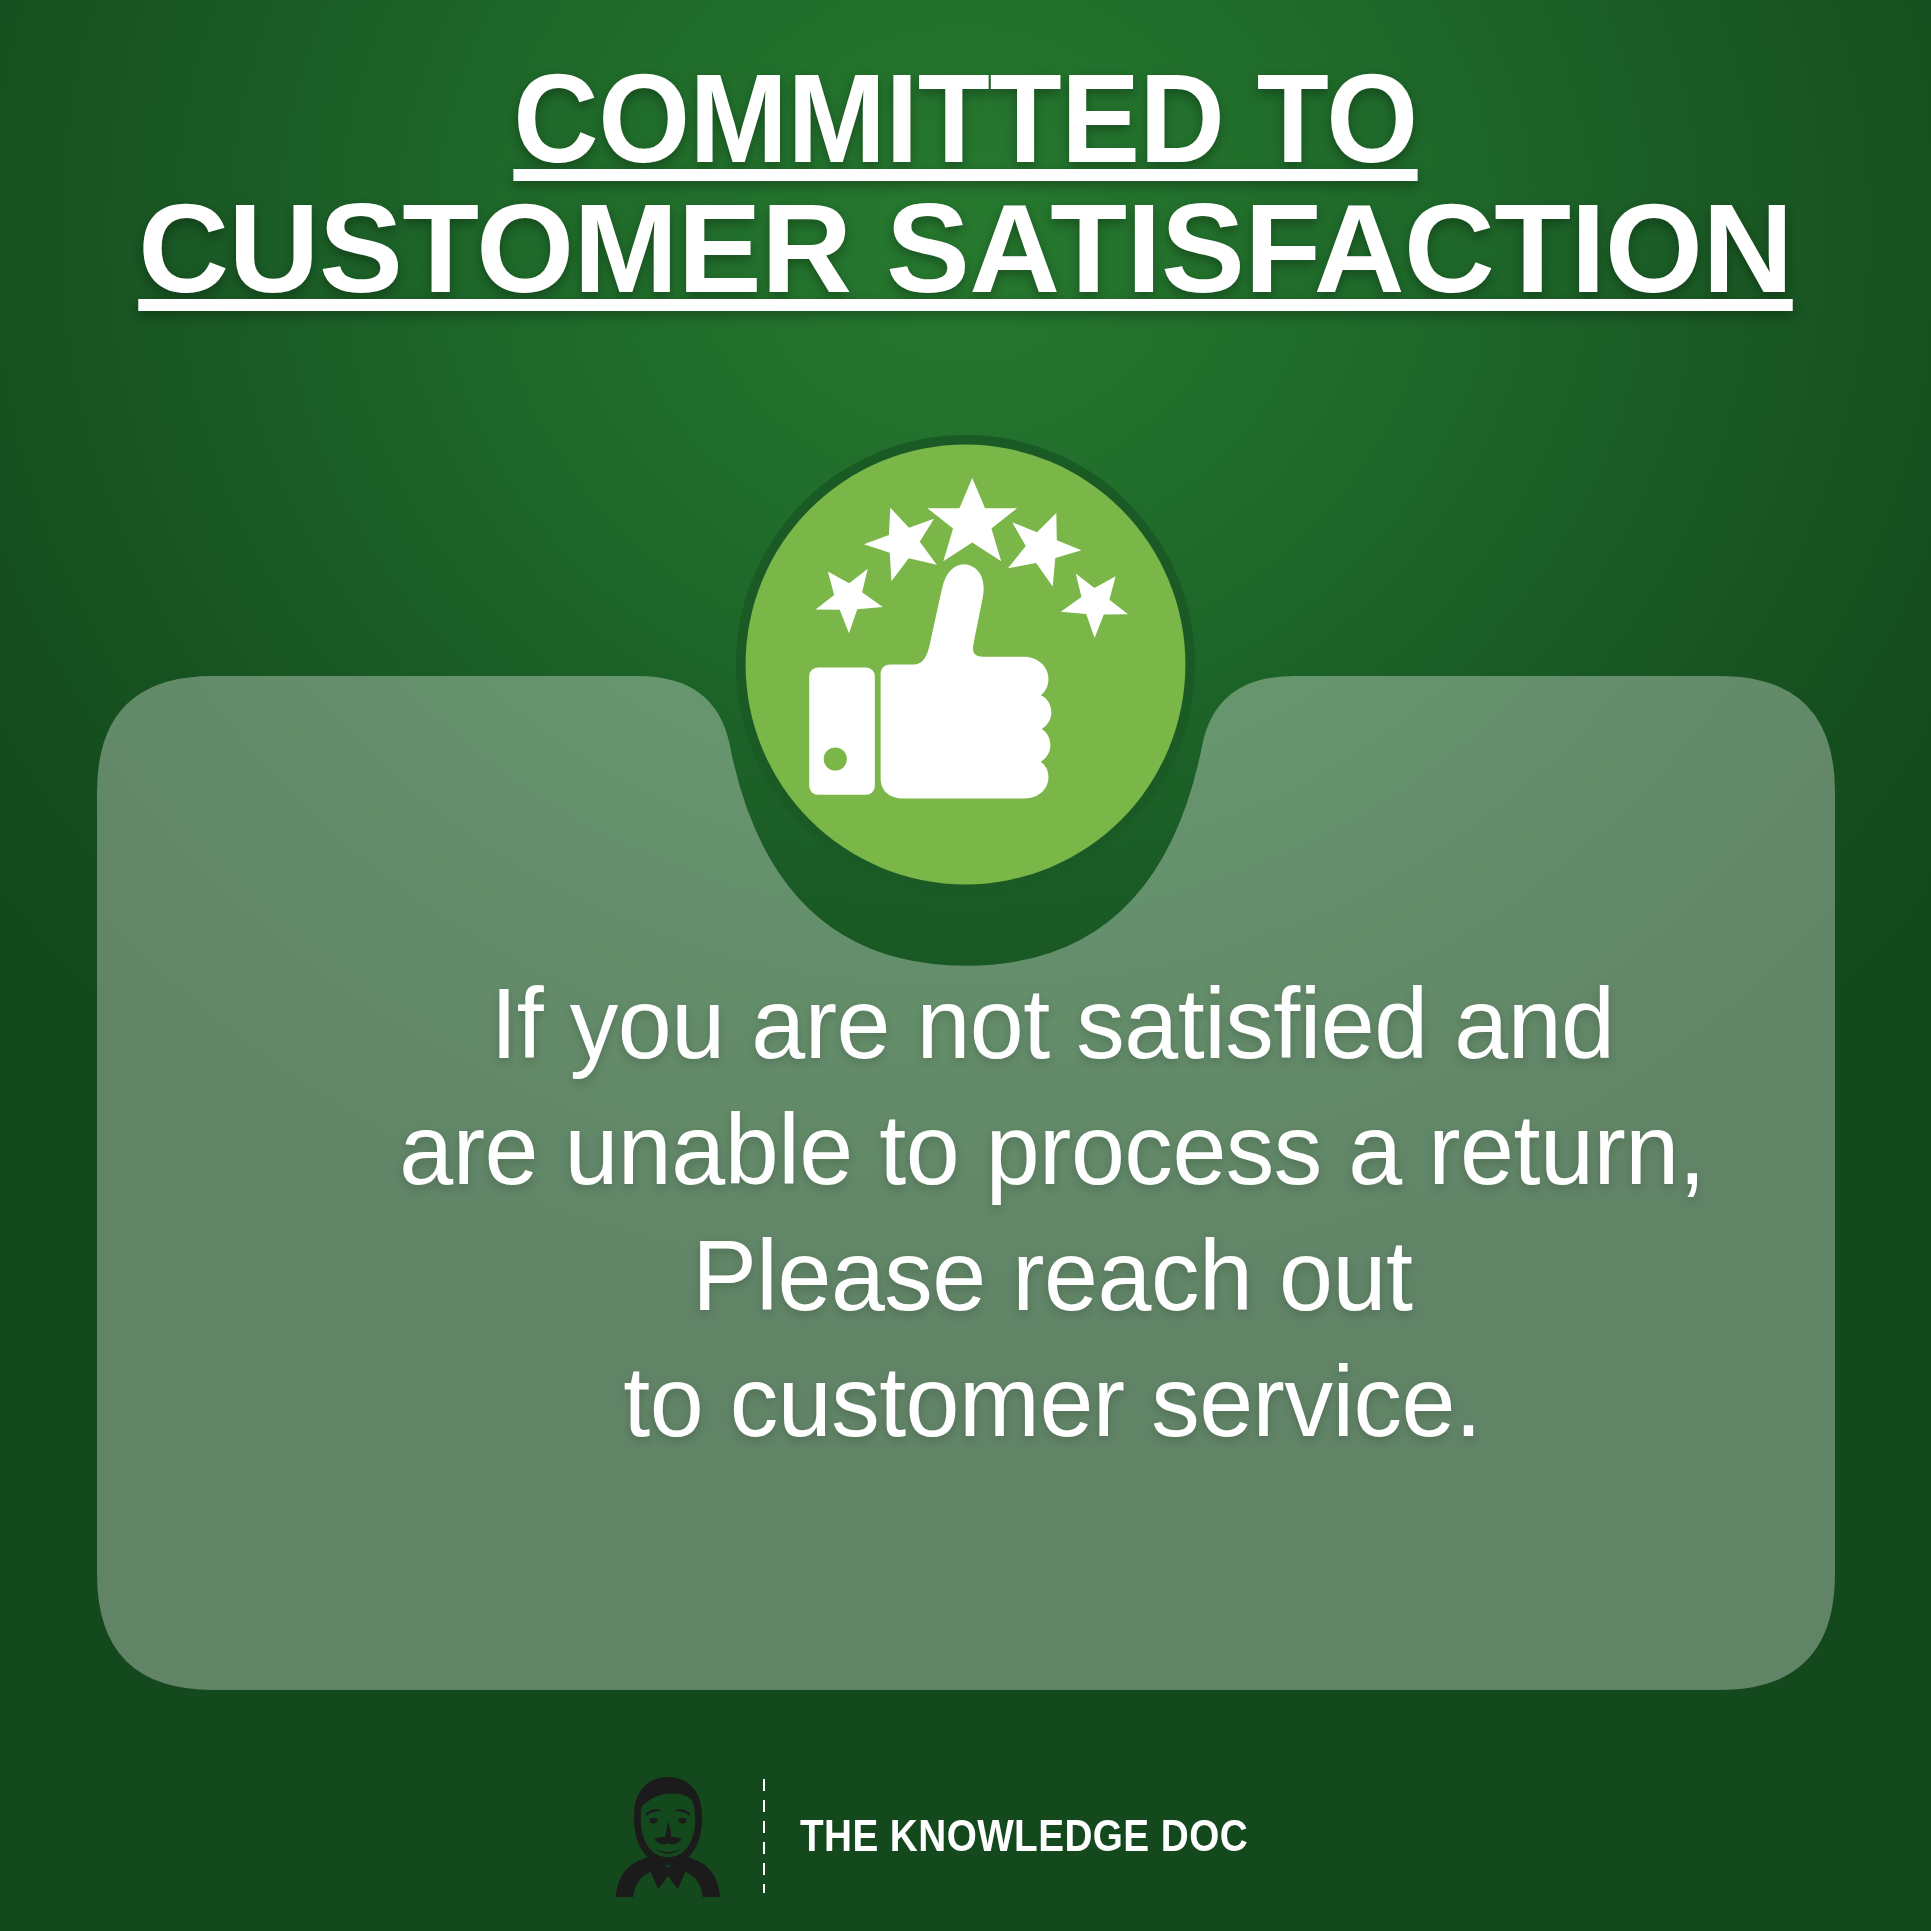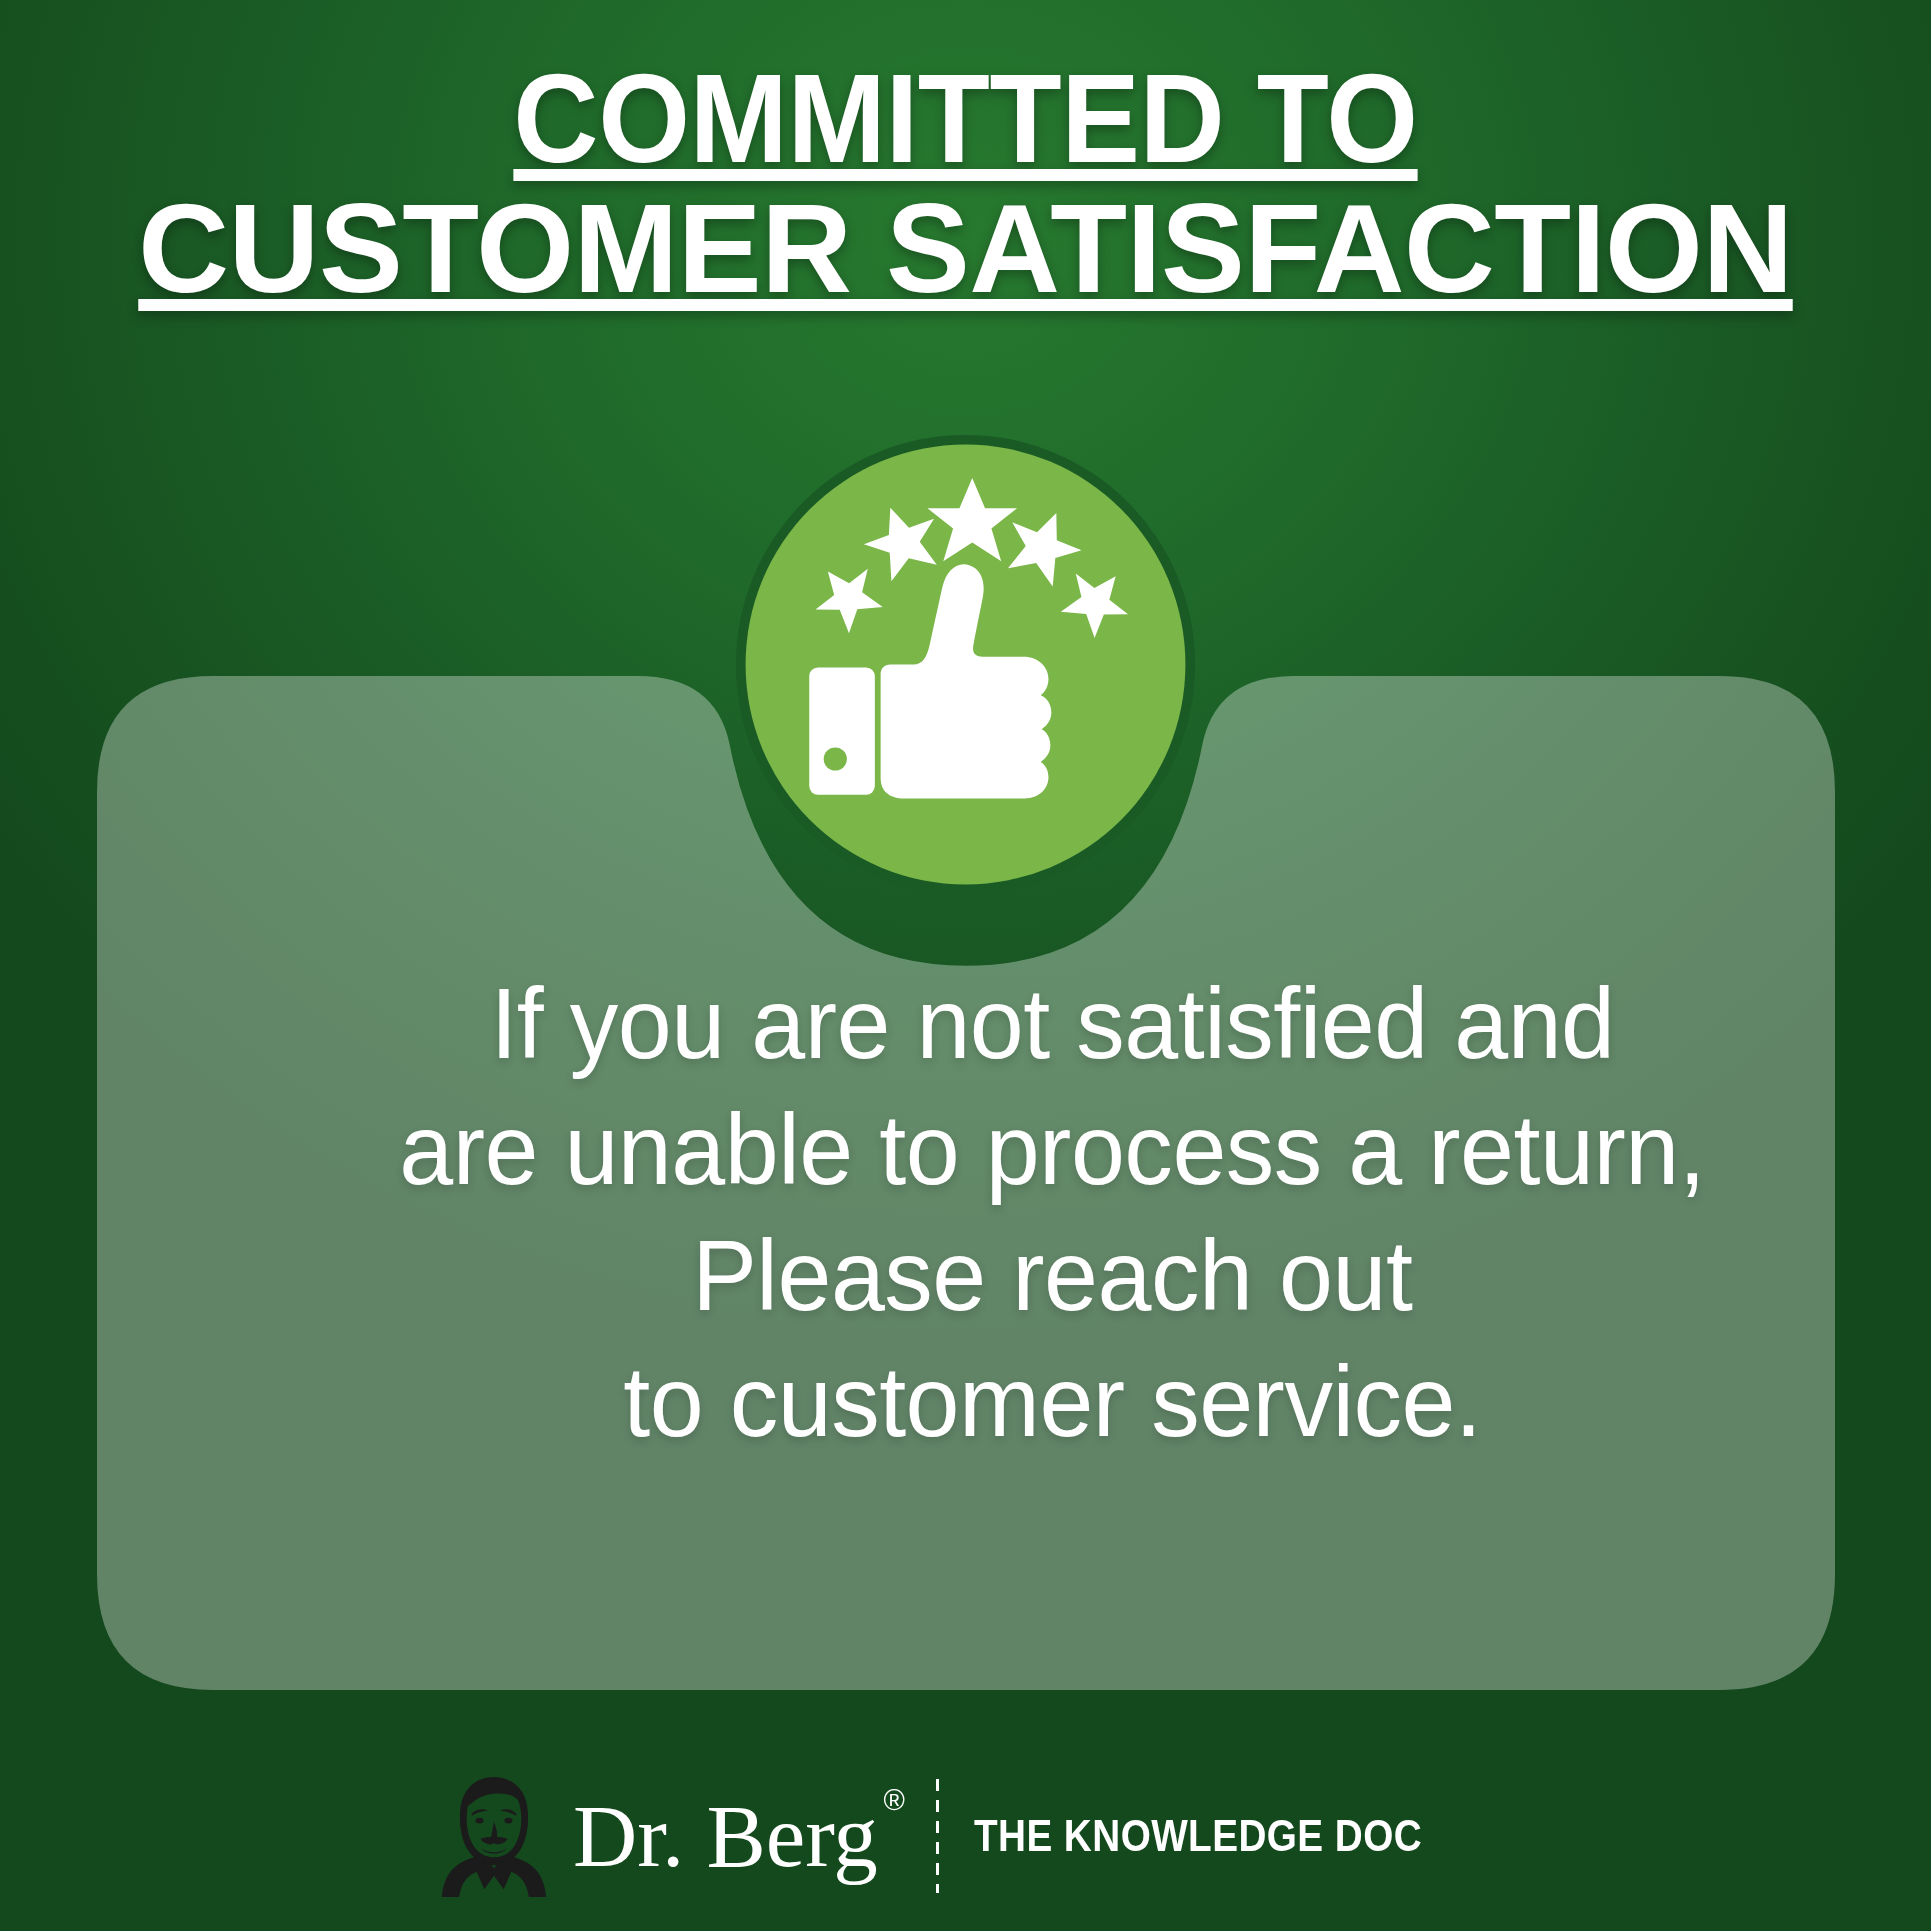--- a/index.html
+++ b/index.html
@@ -262,23 +262,20 @@
         <path d="M60,48 C62,54 64,60 63,64 C62,67 58,67 57,64 Z"></path>
 
         <path d="M46,66 C52,63 68,63 74,66 C70,72 62,73 60,70 C58,73 50,72 46,66 Z"></path>
 
         <path d="M47,76 C53,81 67,81 73,76 C68,83 52,83 47,76 Z"></path>
 
         <path d="M48,88 C53,92 67,92 72,88 C68,95 52,95 48,88 Z"></path>
       </g>
     </svg>
 
-    <div id="brand-wordmark">
-      <span>Dr. Berg</span><span id="brand-reg">®</span>
-    </div>
 
     <div id="logo-divider"></div>
 
     <div id="tagline">THE KNOWLEDGE DOC</div>
   </div>
 
 </div>
 
 
 </body></html>

